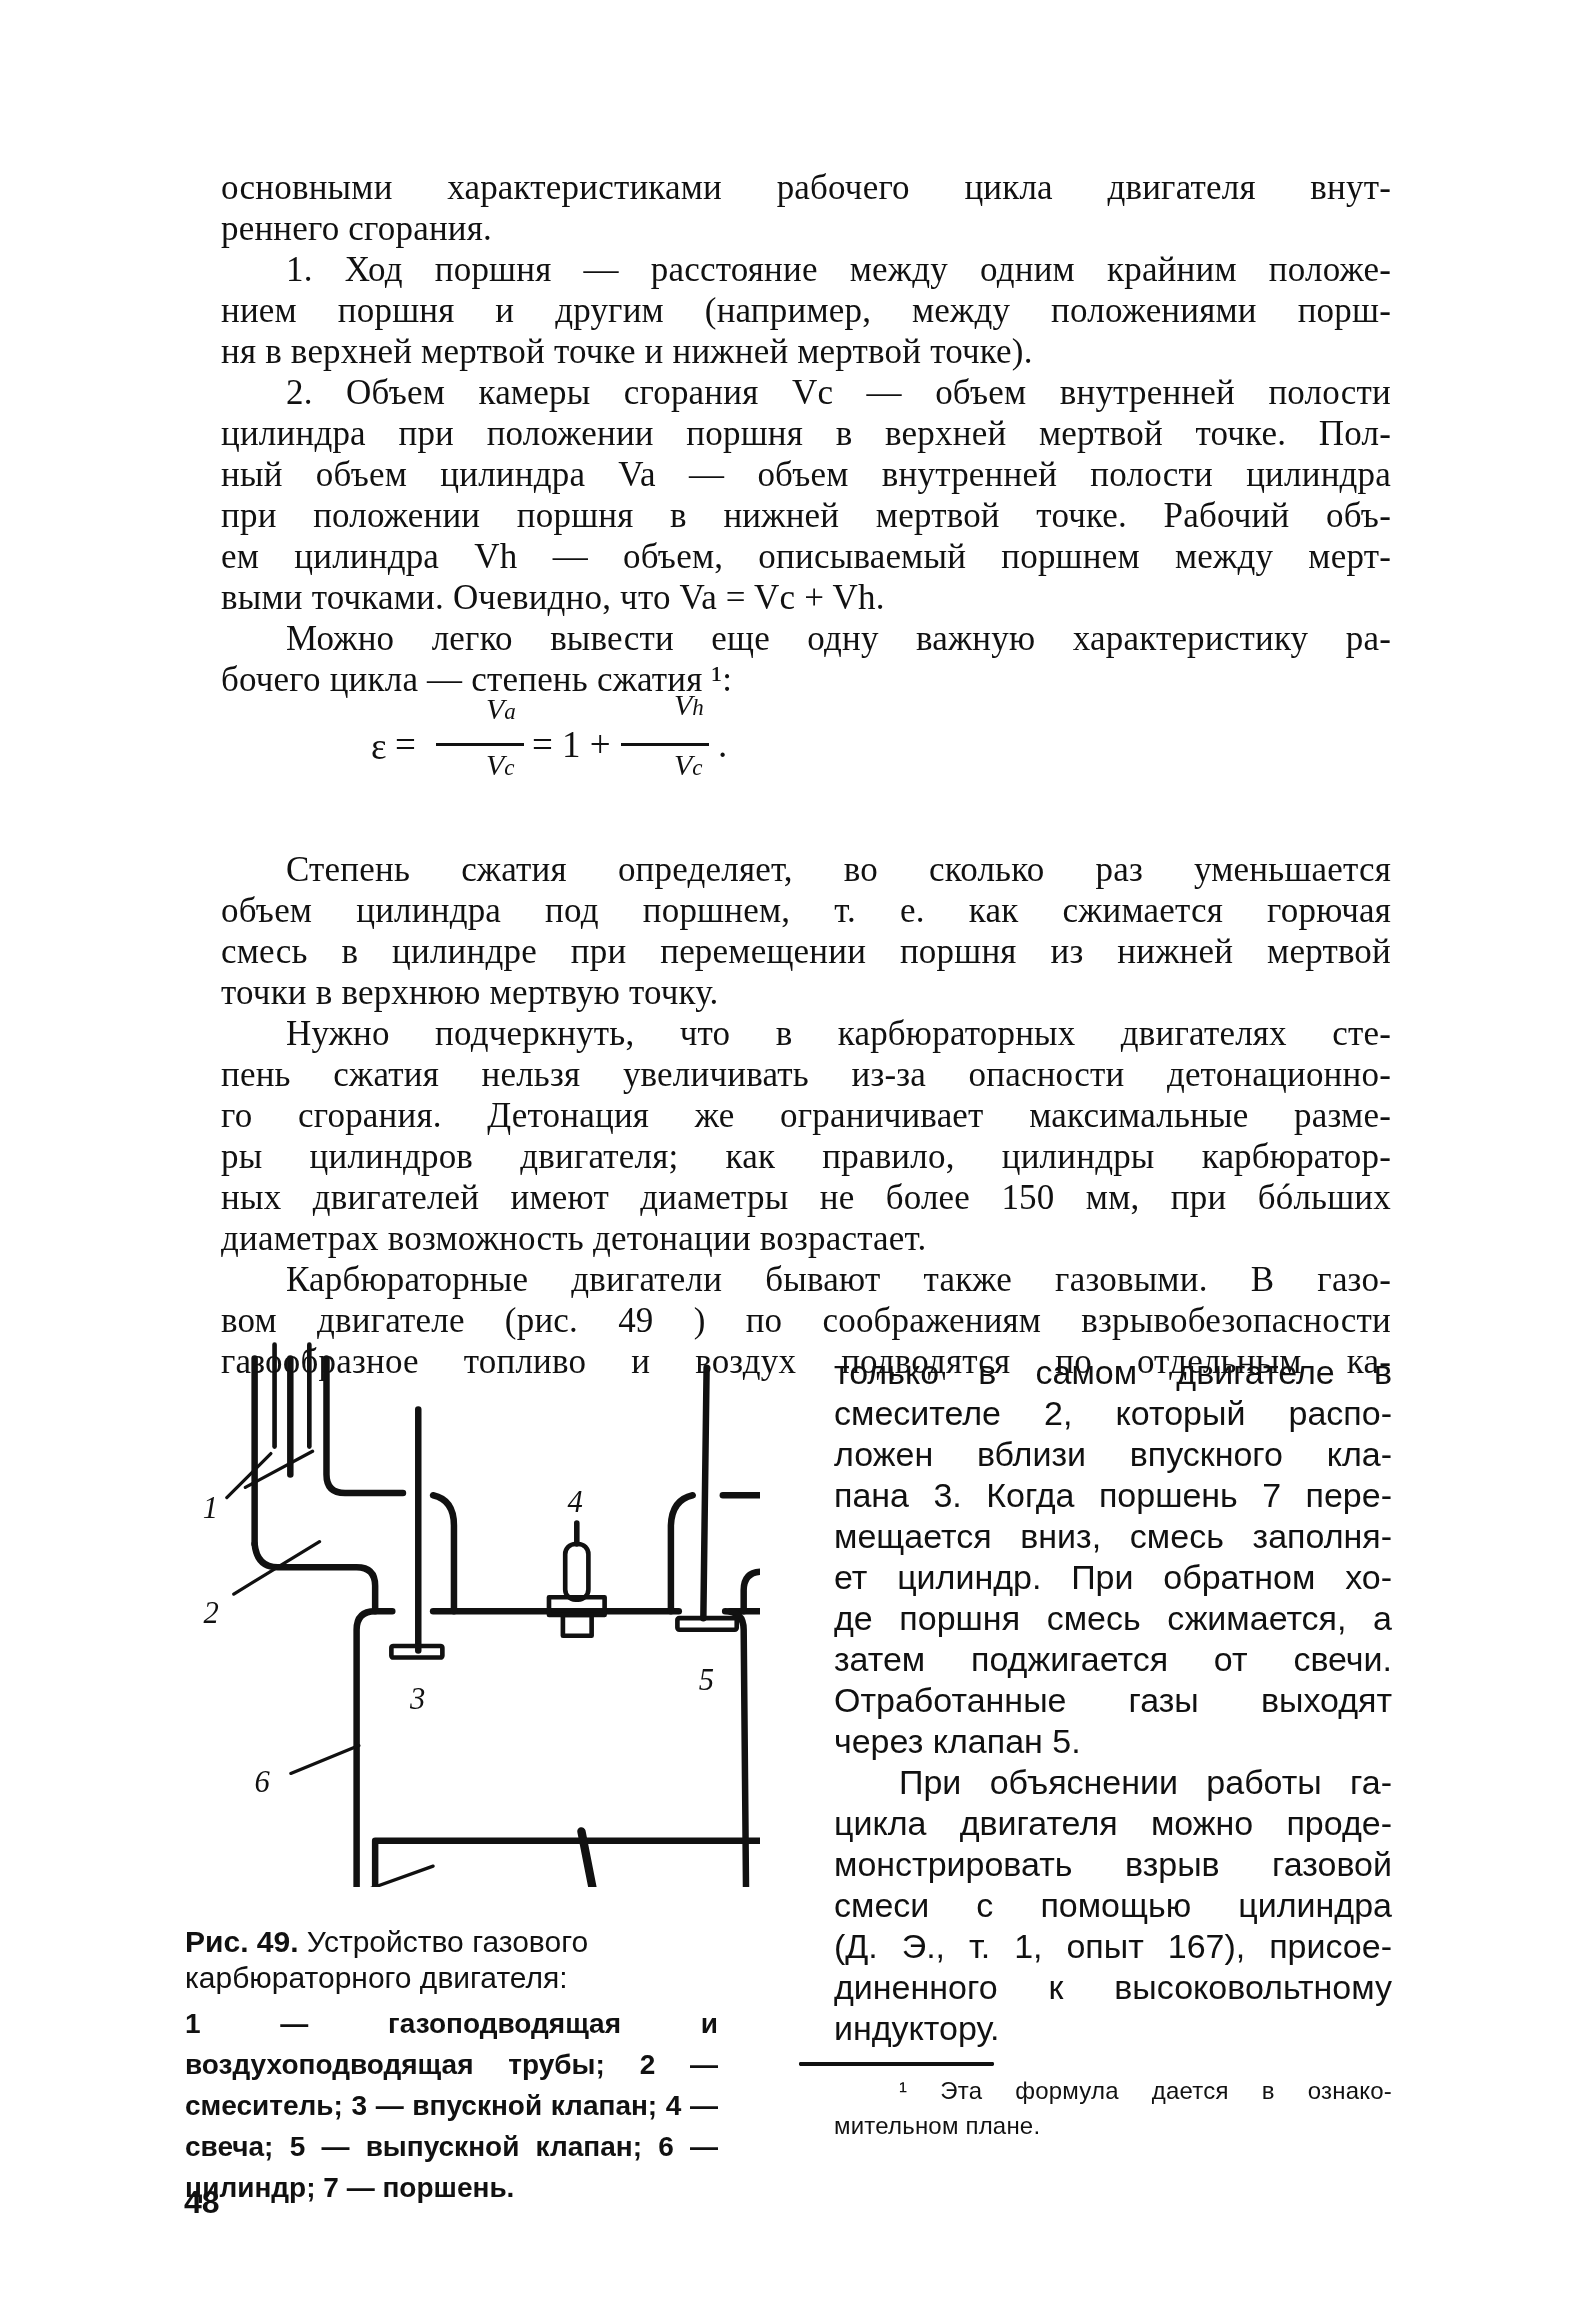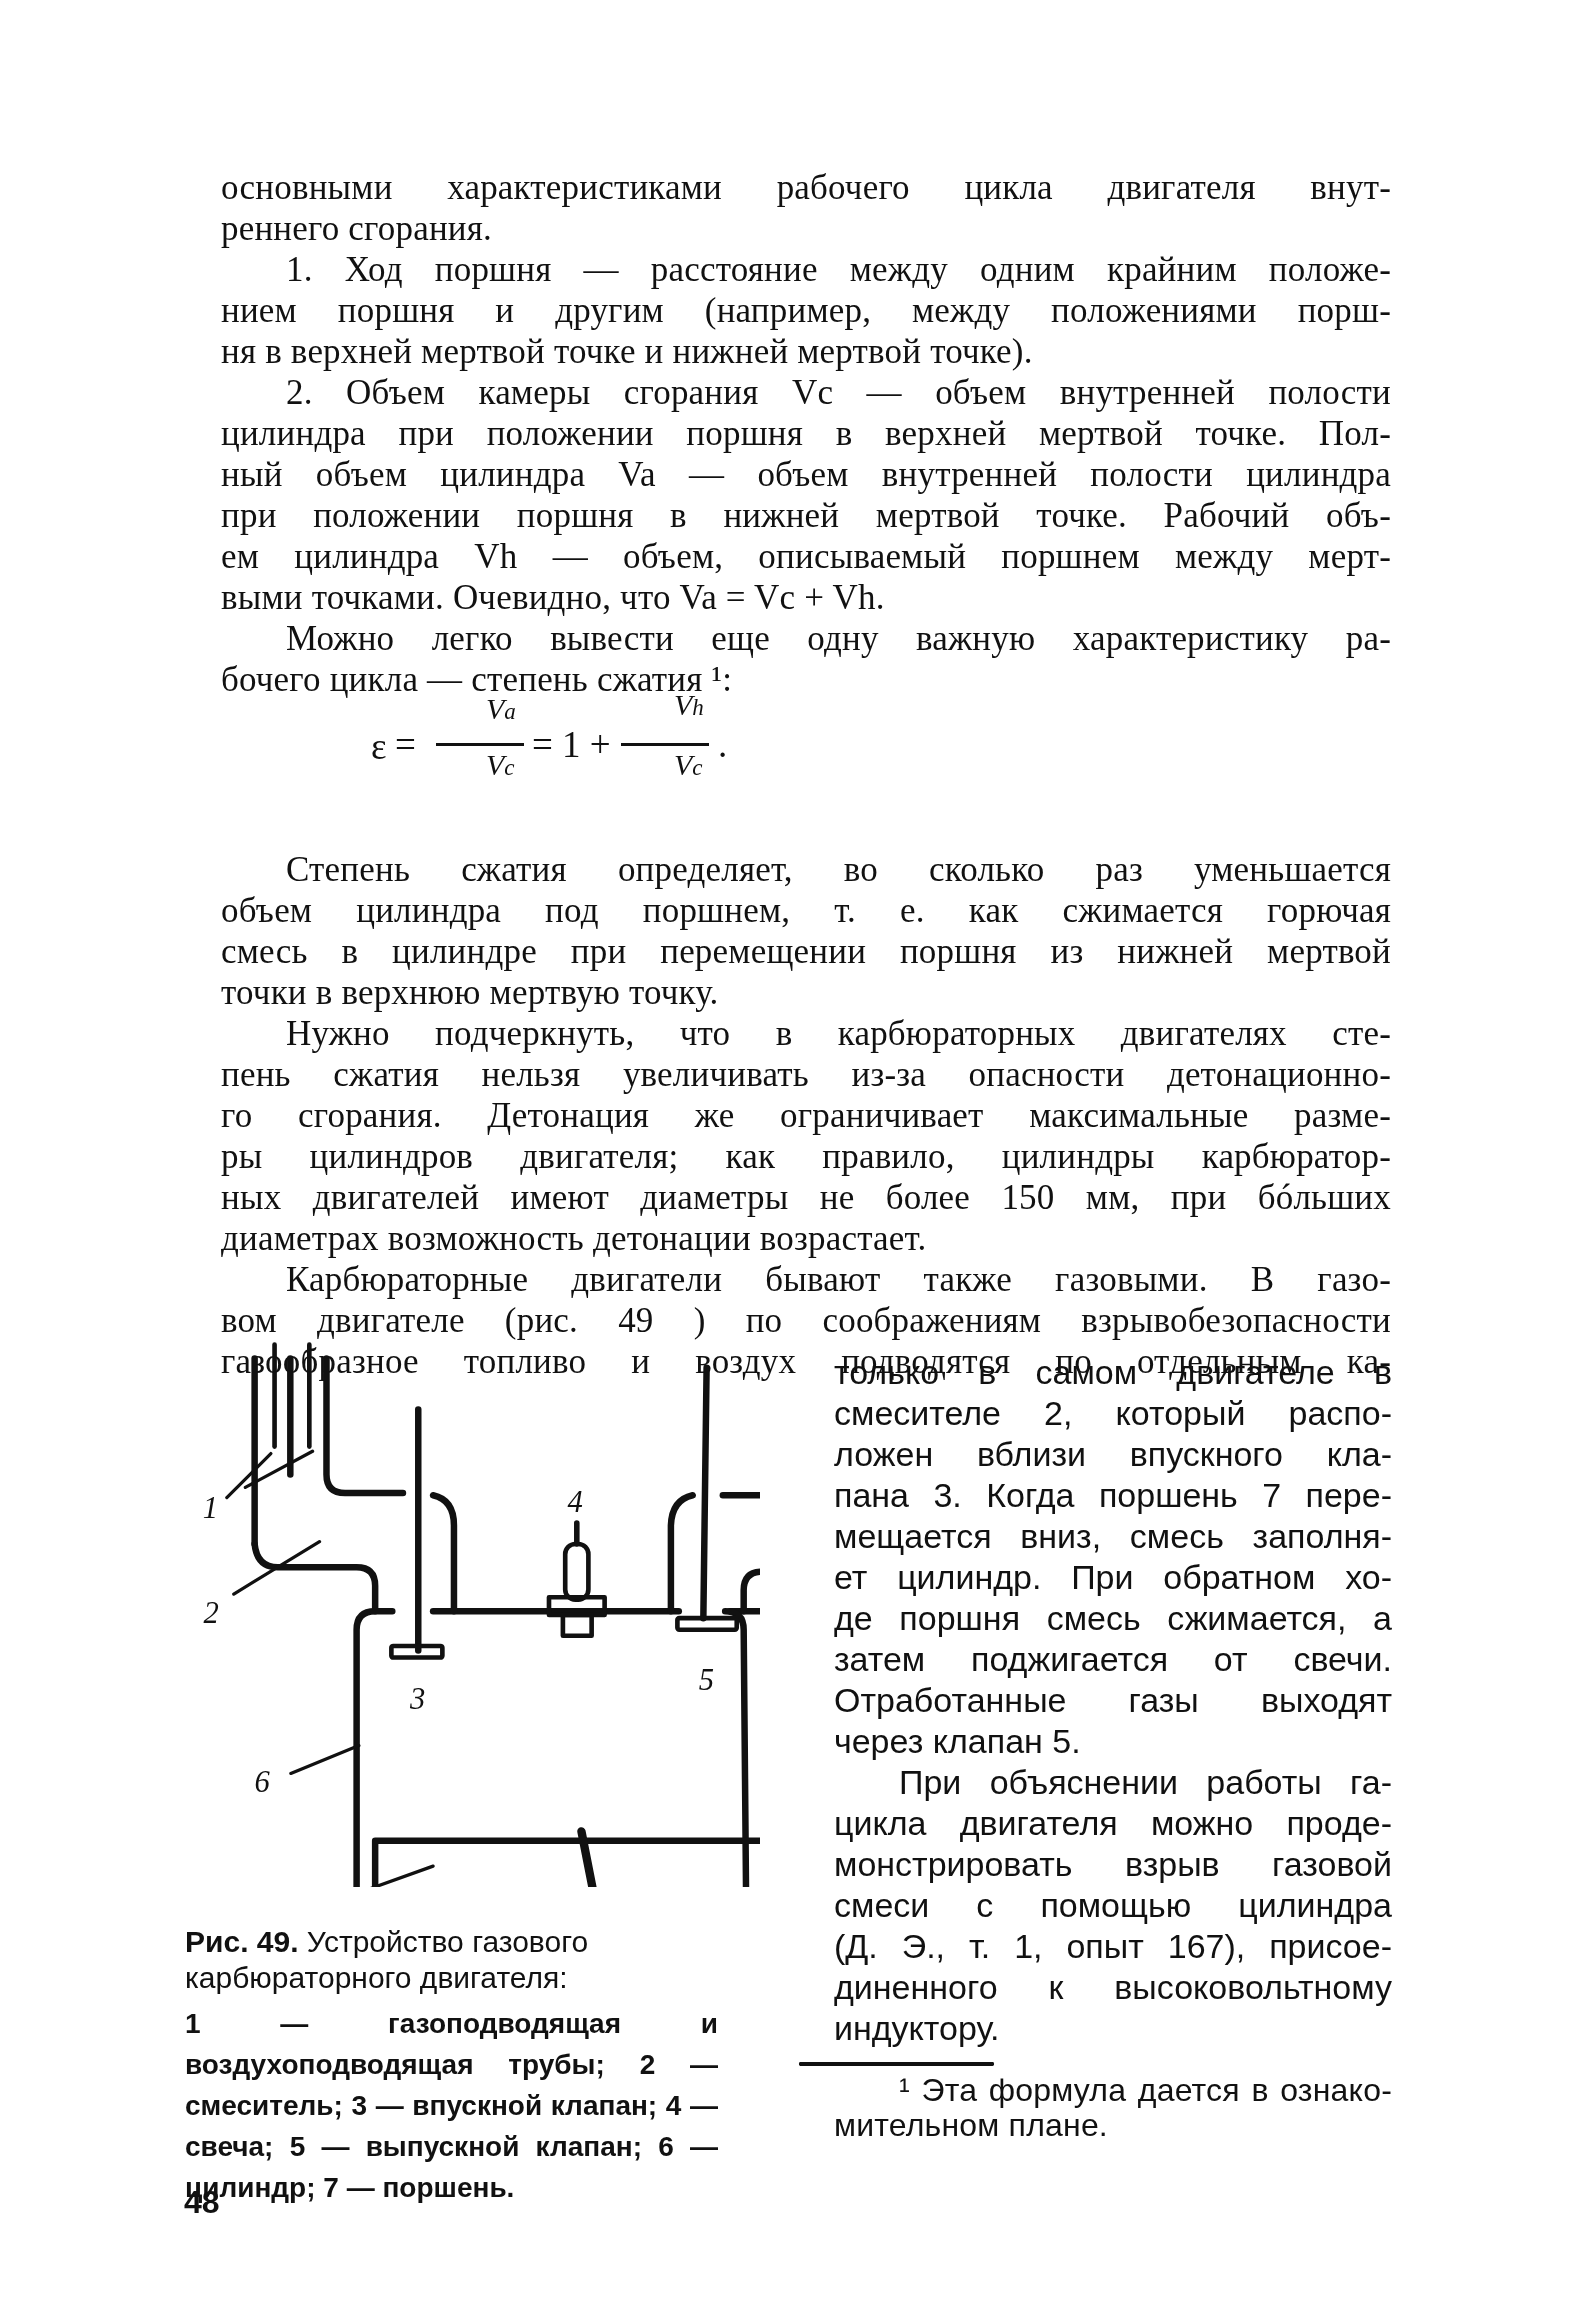--- a/index.html
+++ b/index.html
@@ -15,21 +15,21 @@
   .formula .var { font-style: italic; font-size: 30px; margin-left: 27px; }
   .figure { position: absolute; left: 185px; top: 1340px; width: 575px; height: 547px; }
   .caption { position: absolute; left: 185px; top: 1924px; width: 533px; font-family: "Liberation Sans", sans-serif; }
   .caption .title { font-size: 30px; line-height: 36px; font-weight: normal; }
   .caption .title b { font-weight: bold; }
   .caption .legend { font-size: 28px; line-height: 41px; font-weight: bold; margin-top: 6.5px; text-align: justify; }
   .rcol { position: absolute; left: 798px; top: 1352px; width: 594px; font-family: "Liberation Sans", "DejaVu Sans", sans-serif; }
   .rcol .ln { font-size: 34px; line-height: 41px; letter-spacing: 0; }
   .footnote-rule { position: absolute; left: 799px; top: 2062px; width: 195px; height: 3.7px; background: #111; border-radius: 1.4px; }
   .footnote { position: absolute; left: 798px; top: 2073px; width: 594px; font-family: "Liberation Sans", sans-serif; font-size: 26px; line-height: 35px; }
-  .footnote .ln { font-size: 32px; line-height: 35px; height: 35px; }
+  .footnote .ln { font-size: 24px; line-height: 35px; height: 35px; }
   .pageno { position: absolute; left: 184px; top: 2152px; font-family: "Liberation Sans", sans-serif; font-weight: bold; font-size: 32px; margin-top: 32px; }
   .lbl { font-family: "Liberation Serif", serif; font-style: italic; font-size: 66px; fill: #111; }
 </style>
 </head>
 <body>
 
 <div class="page" id="topBlock">
     <div class="ln">основными характеристиками рабочего цикла двигателя внут-</div>
     <div class="ln last">реннего сгорания.</div>
     <div class="ln ind">1. Ход поршня — расстояние между одним крайним положе-</div>

